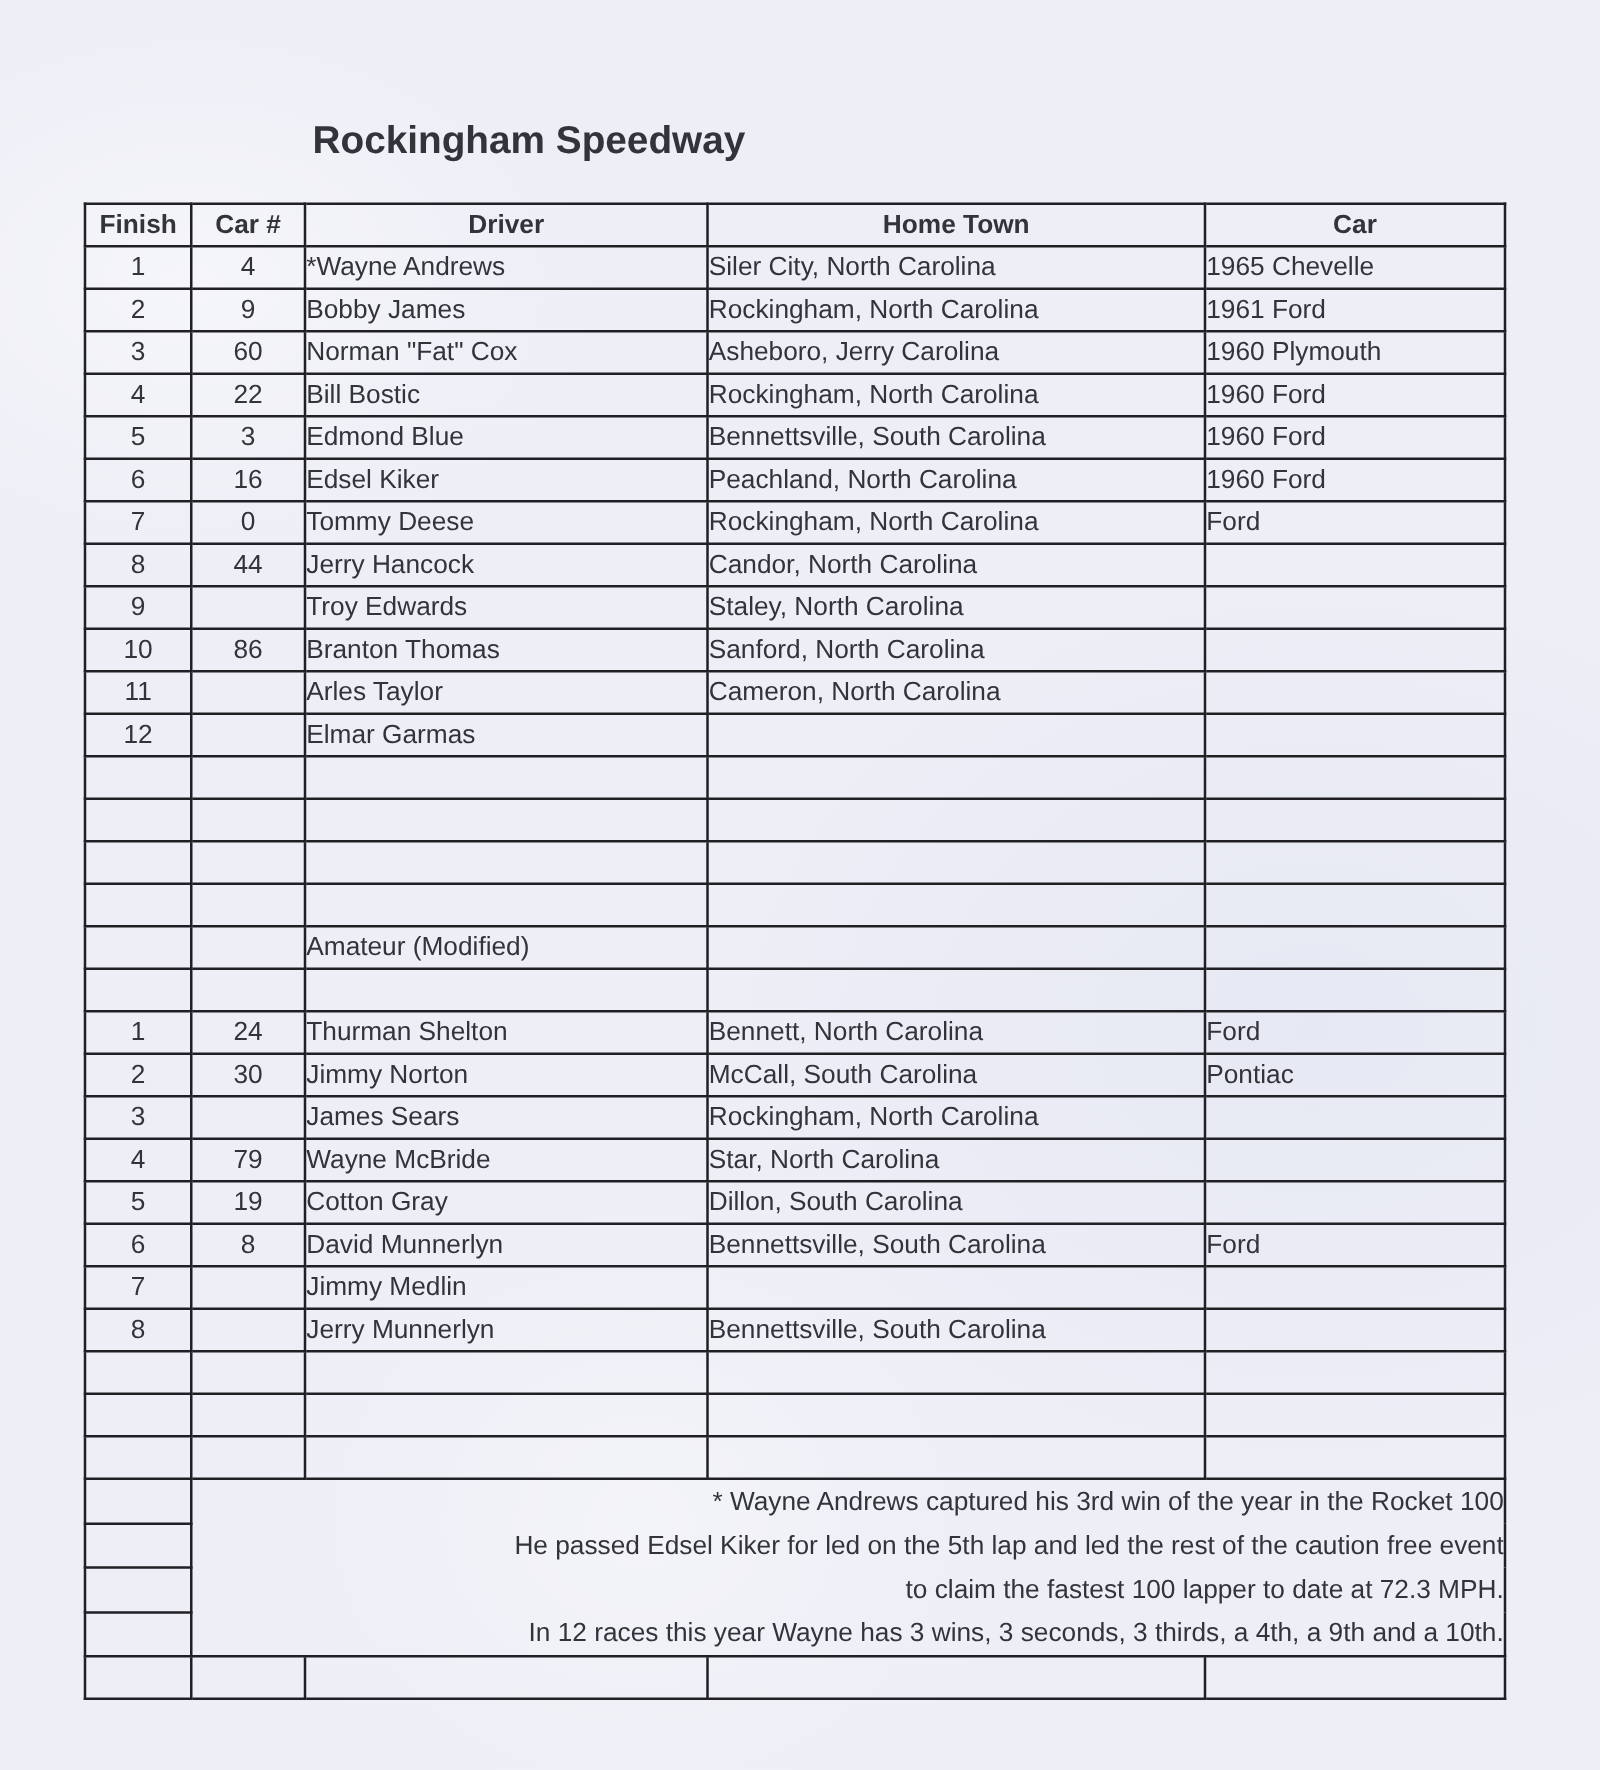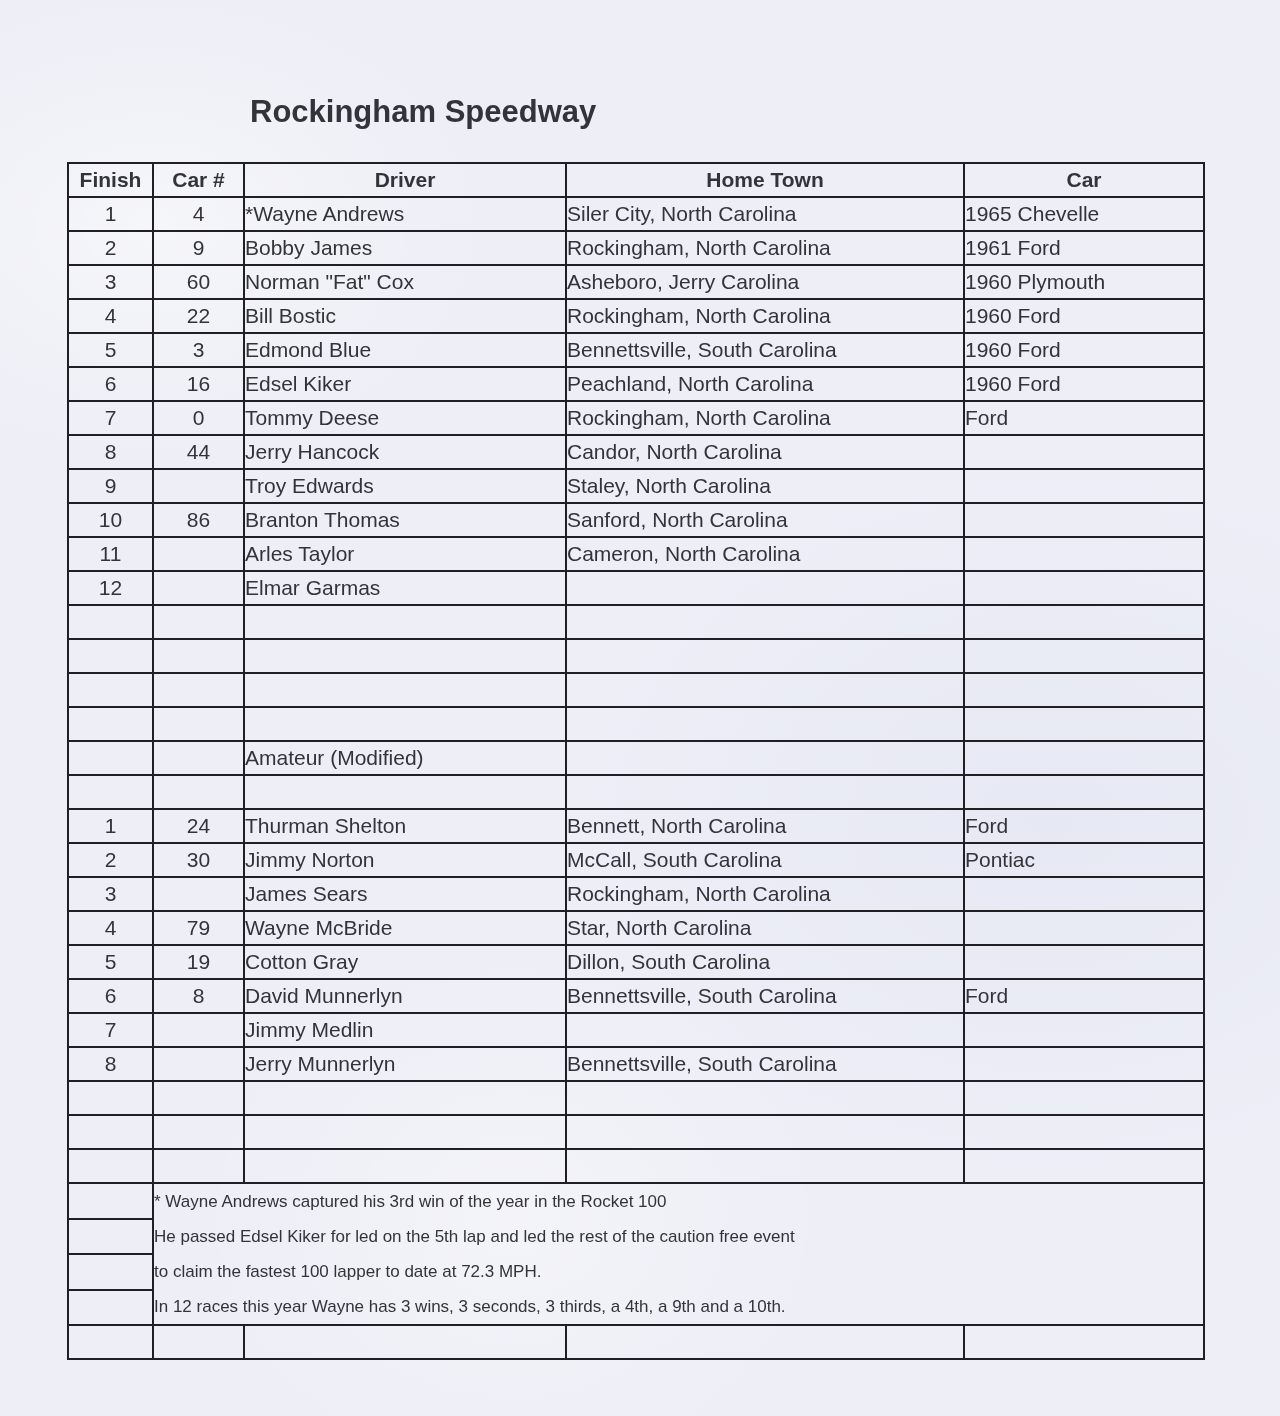--- a/index.html
+++ b/index.html
@@ -52,21 +52,21 @@
   td.c{text-align:center;}
   td.l{text-align:left;padding-left:8px;}
   td.note-cell{
     vertical-align:top;
     text-align:left;
     padding:8px 0 0 96px;
     white-space:normal;
   }
   .note-line{
     height:35px;line-height:35px;
-    font-size:17px;white-space:nowrap;
+    font-size:21px;white-space:nowrap;text-align:right;
   }
 </style>
 </head>
 <body>
 
 <div class="page">
   <div class="doc-header">
     <div class="doc-title">Rockingham Speedway</div>
   </div>
 

